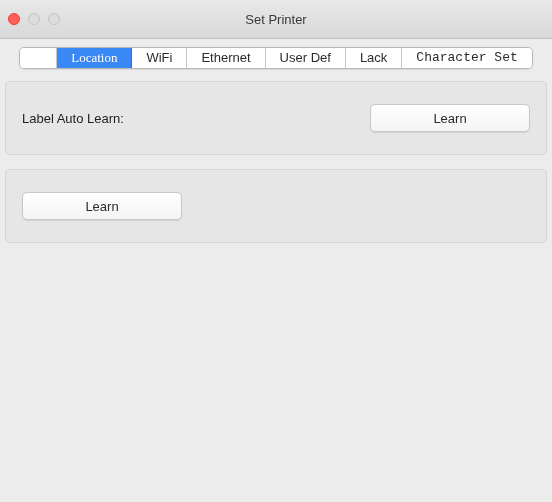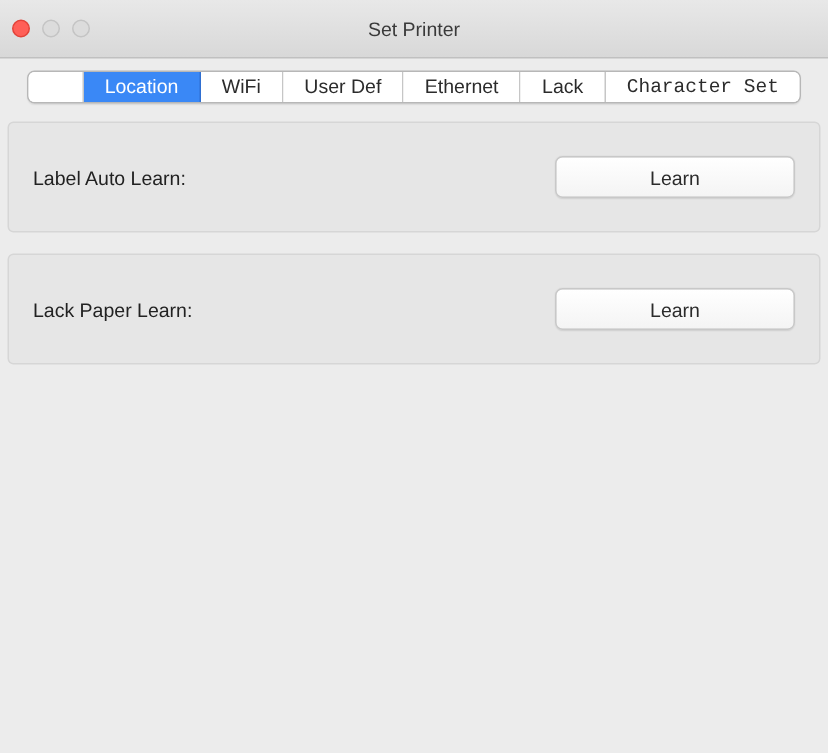--- a/index.html
+++ b/index.html
@@ -82,20 +82,21 @@
       border-right: none;
       font-family: Liberation Mono, monospace;
     }
     .seg.blank {
       padding: 2px 18px;
     }
     .seg.active {
       background: #3a88f6;
       color: #fff;
       border-right-color: #2f6fd1;
+      font-family: Liberation Serif, serif;
     }
     .content {
       padding: 0 5px;
     }
     .panel {
       background: #e6e6e6;
       border: 1px solid #d6d6d6;
       border-radius: 4px;
       padding: 22px 16px;
       display: flex;
@@ -130,32 +131,31 @@
     <div class="traffic-light tl-max"></div>
   </div>
   <div class="title">Set Printer</div>
 </div>
 
 <div class="tabbar-wrap">
   <div class="segmented">
     <div class="seg blank"></div>
     <div class="seg active">Location</div>
     <div class="seg">WiFi</div>
+    <div class="seg">Ethernet</div>
     <div class="seg">User Def</div>
-    <div class="seg">Ethernet</div>
     <div class="seg">Lack</div>
     <div class="seg">Character Set</div>
   </div>
 </div>
 
 <div class="content">
 
   <div class="panel">
     <span class="panel-label">Label Auto Learn:</span>
     <button class="mac-button">Learn</button>
   </div>
 
   <div class="panel">
-    <span class="panel-label">Lack Paper Learn:</span>
     <button class="mac-button">Learn</button>
   </div>
 
 </div>
 
 </body></html>

